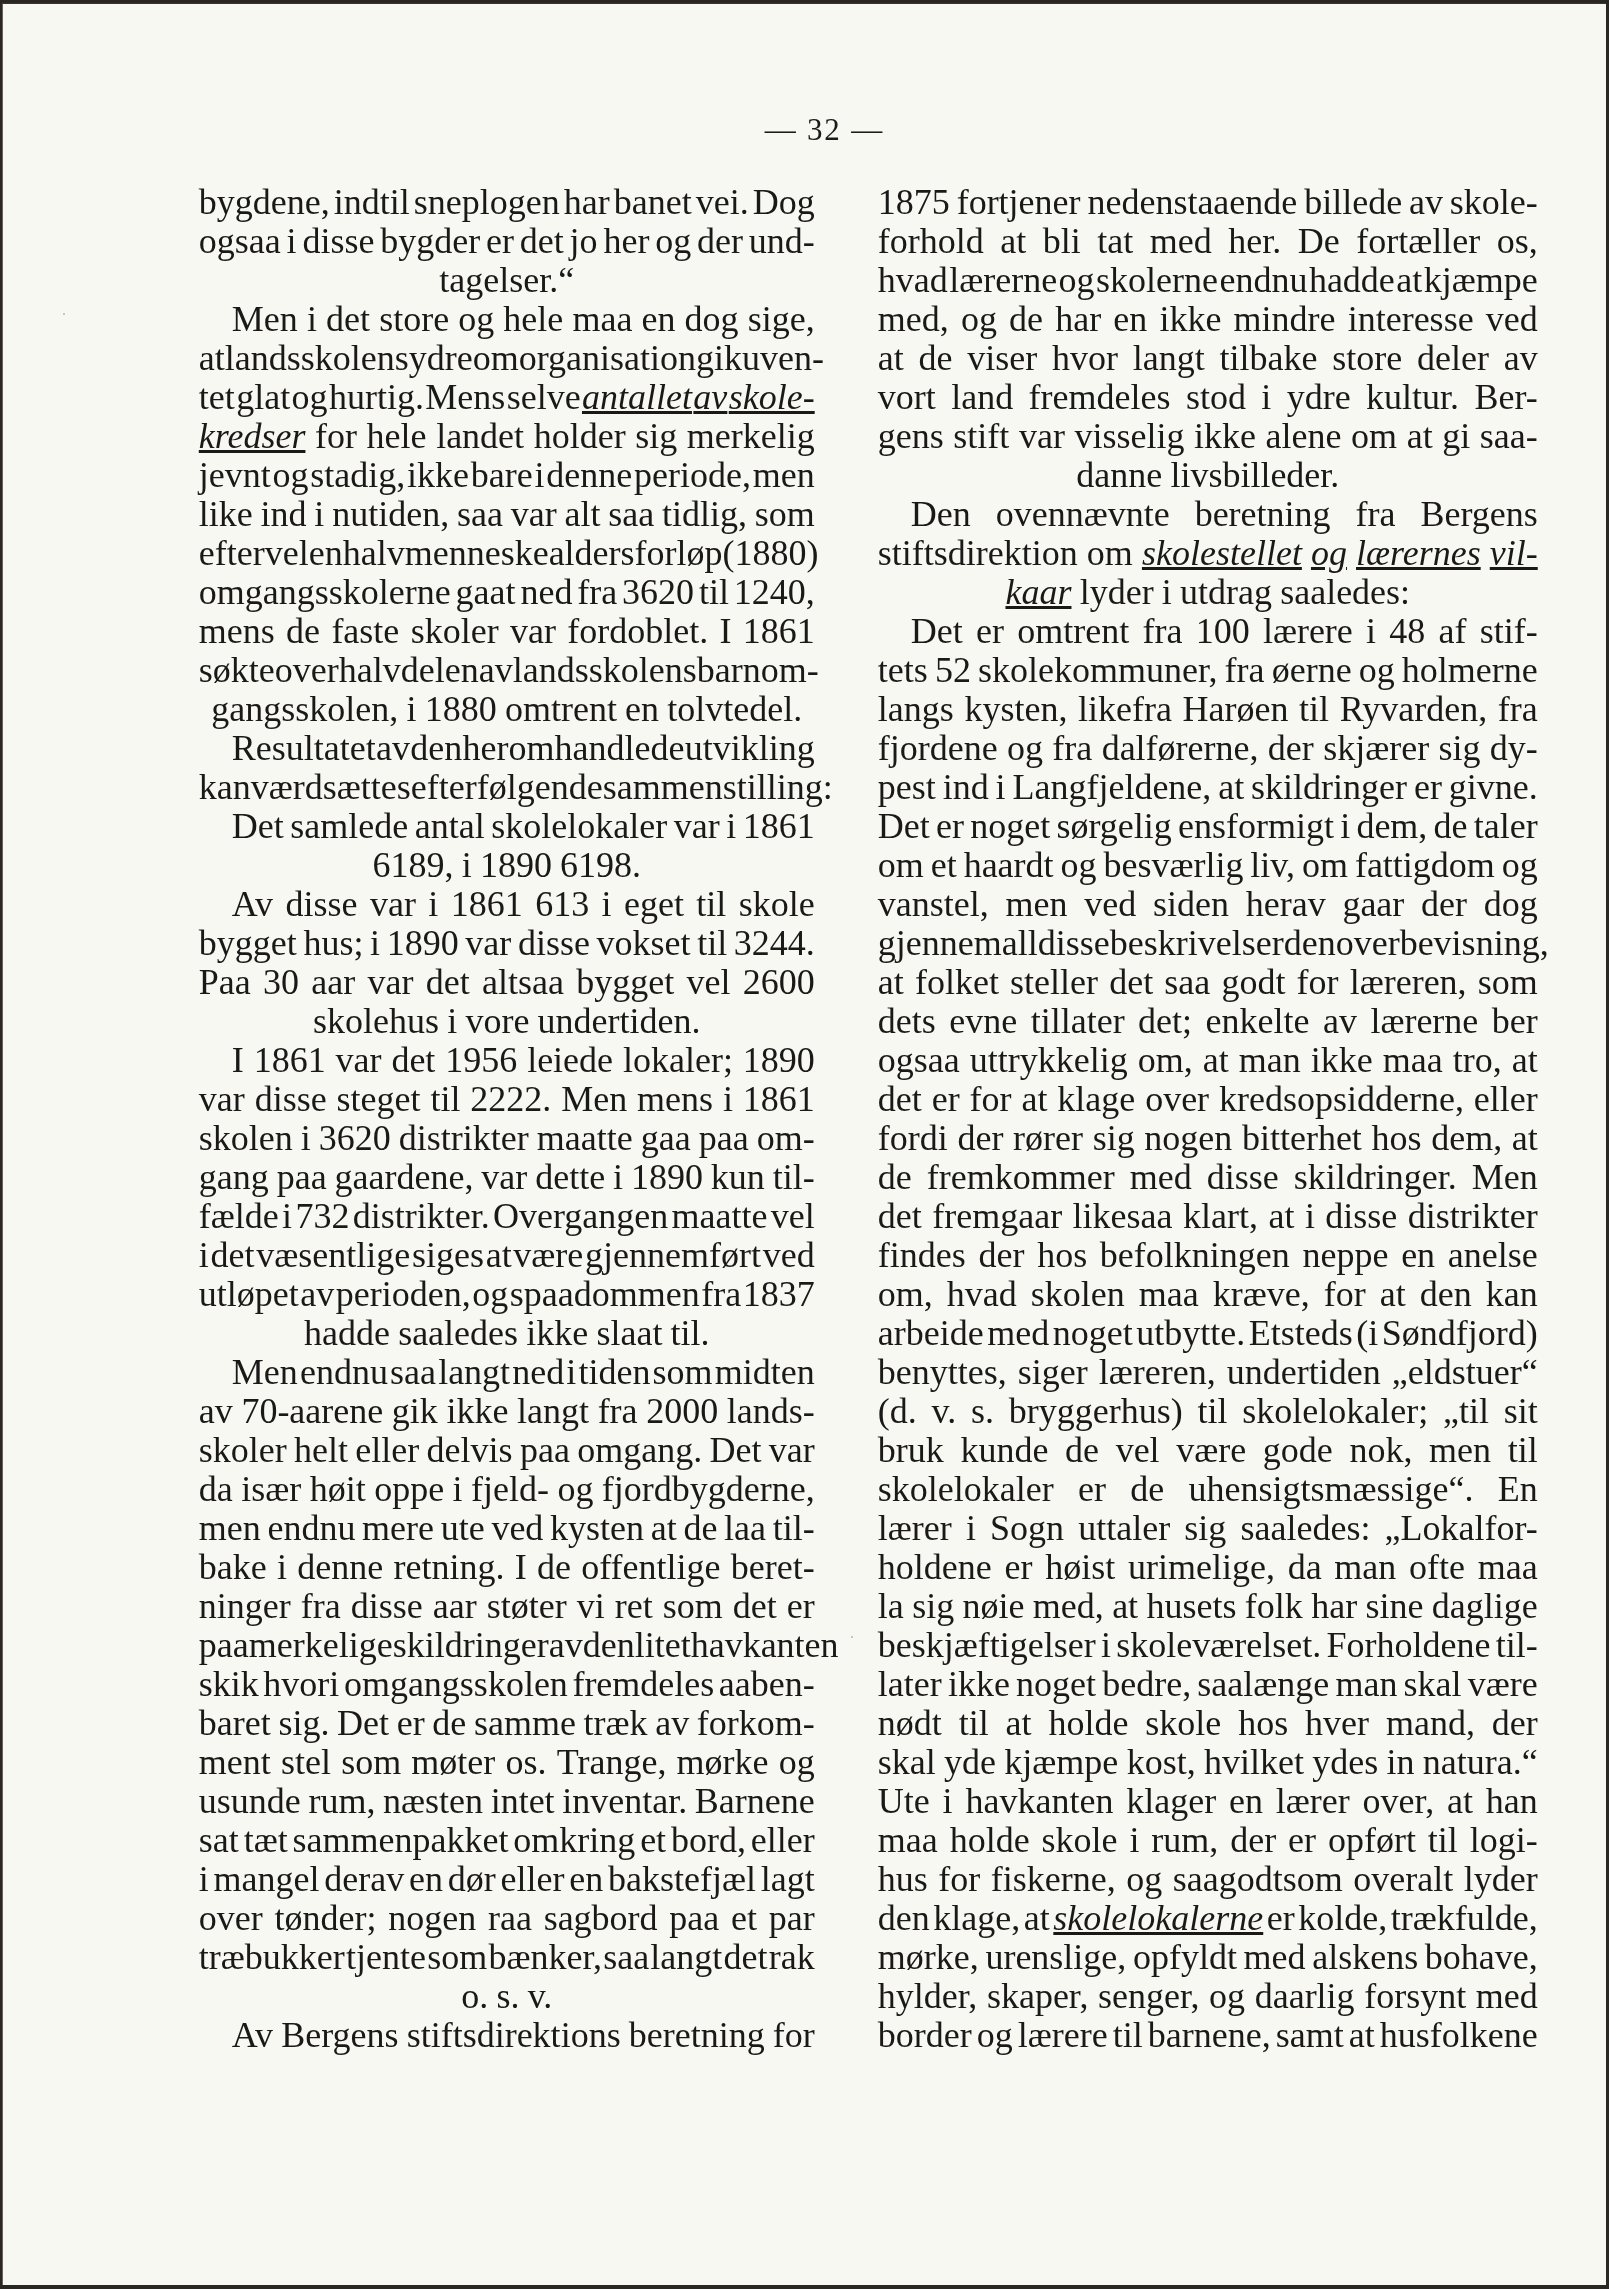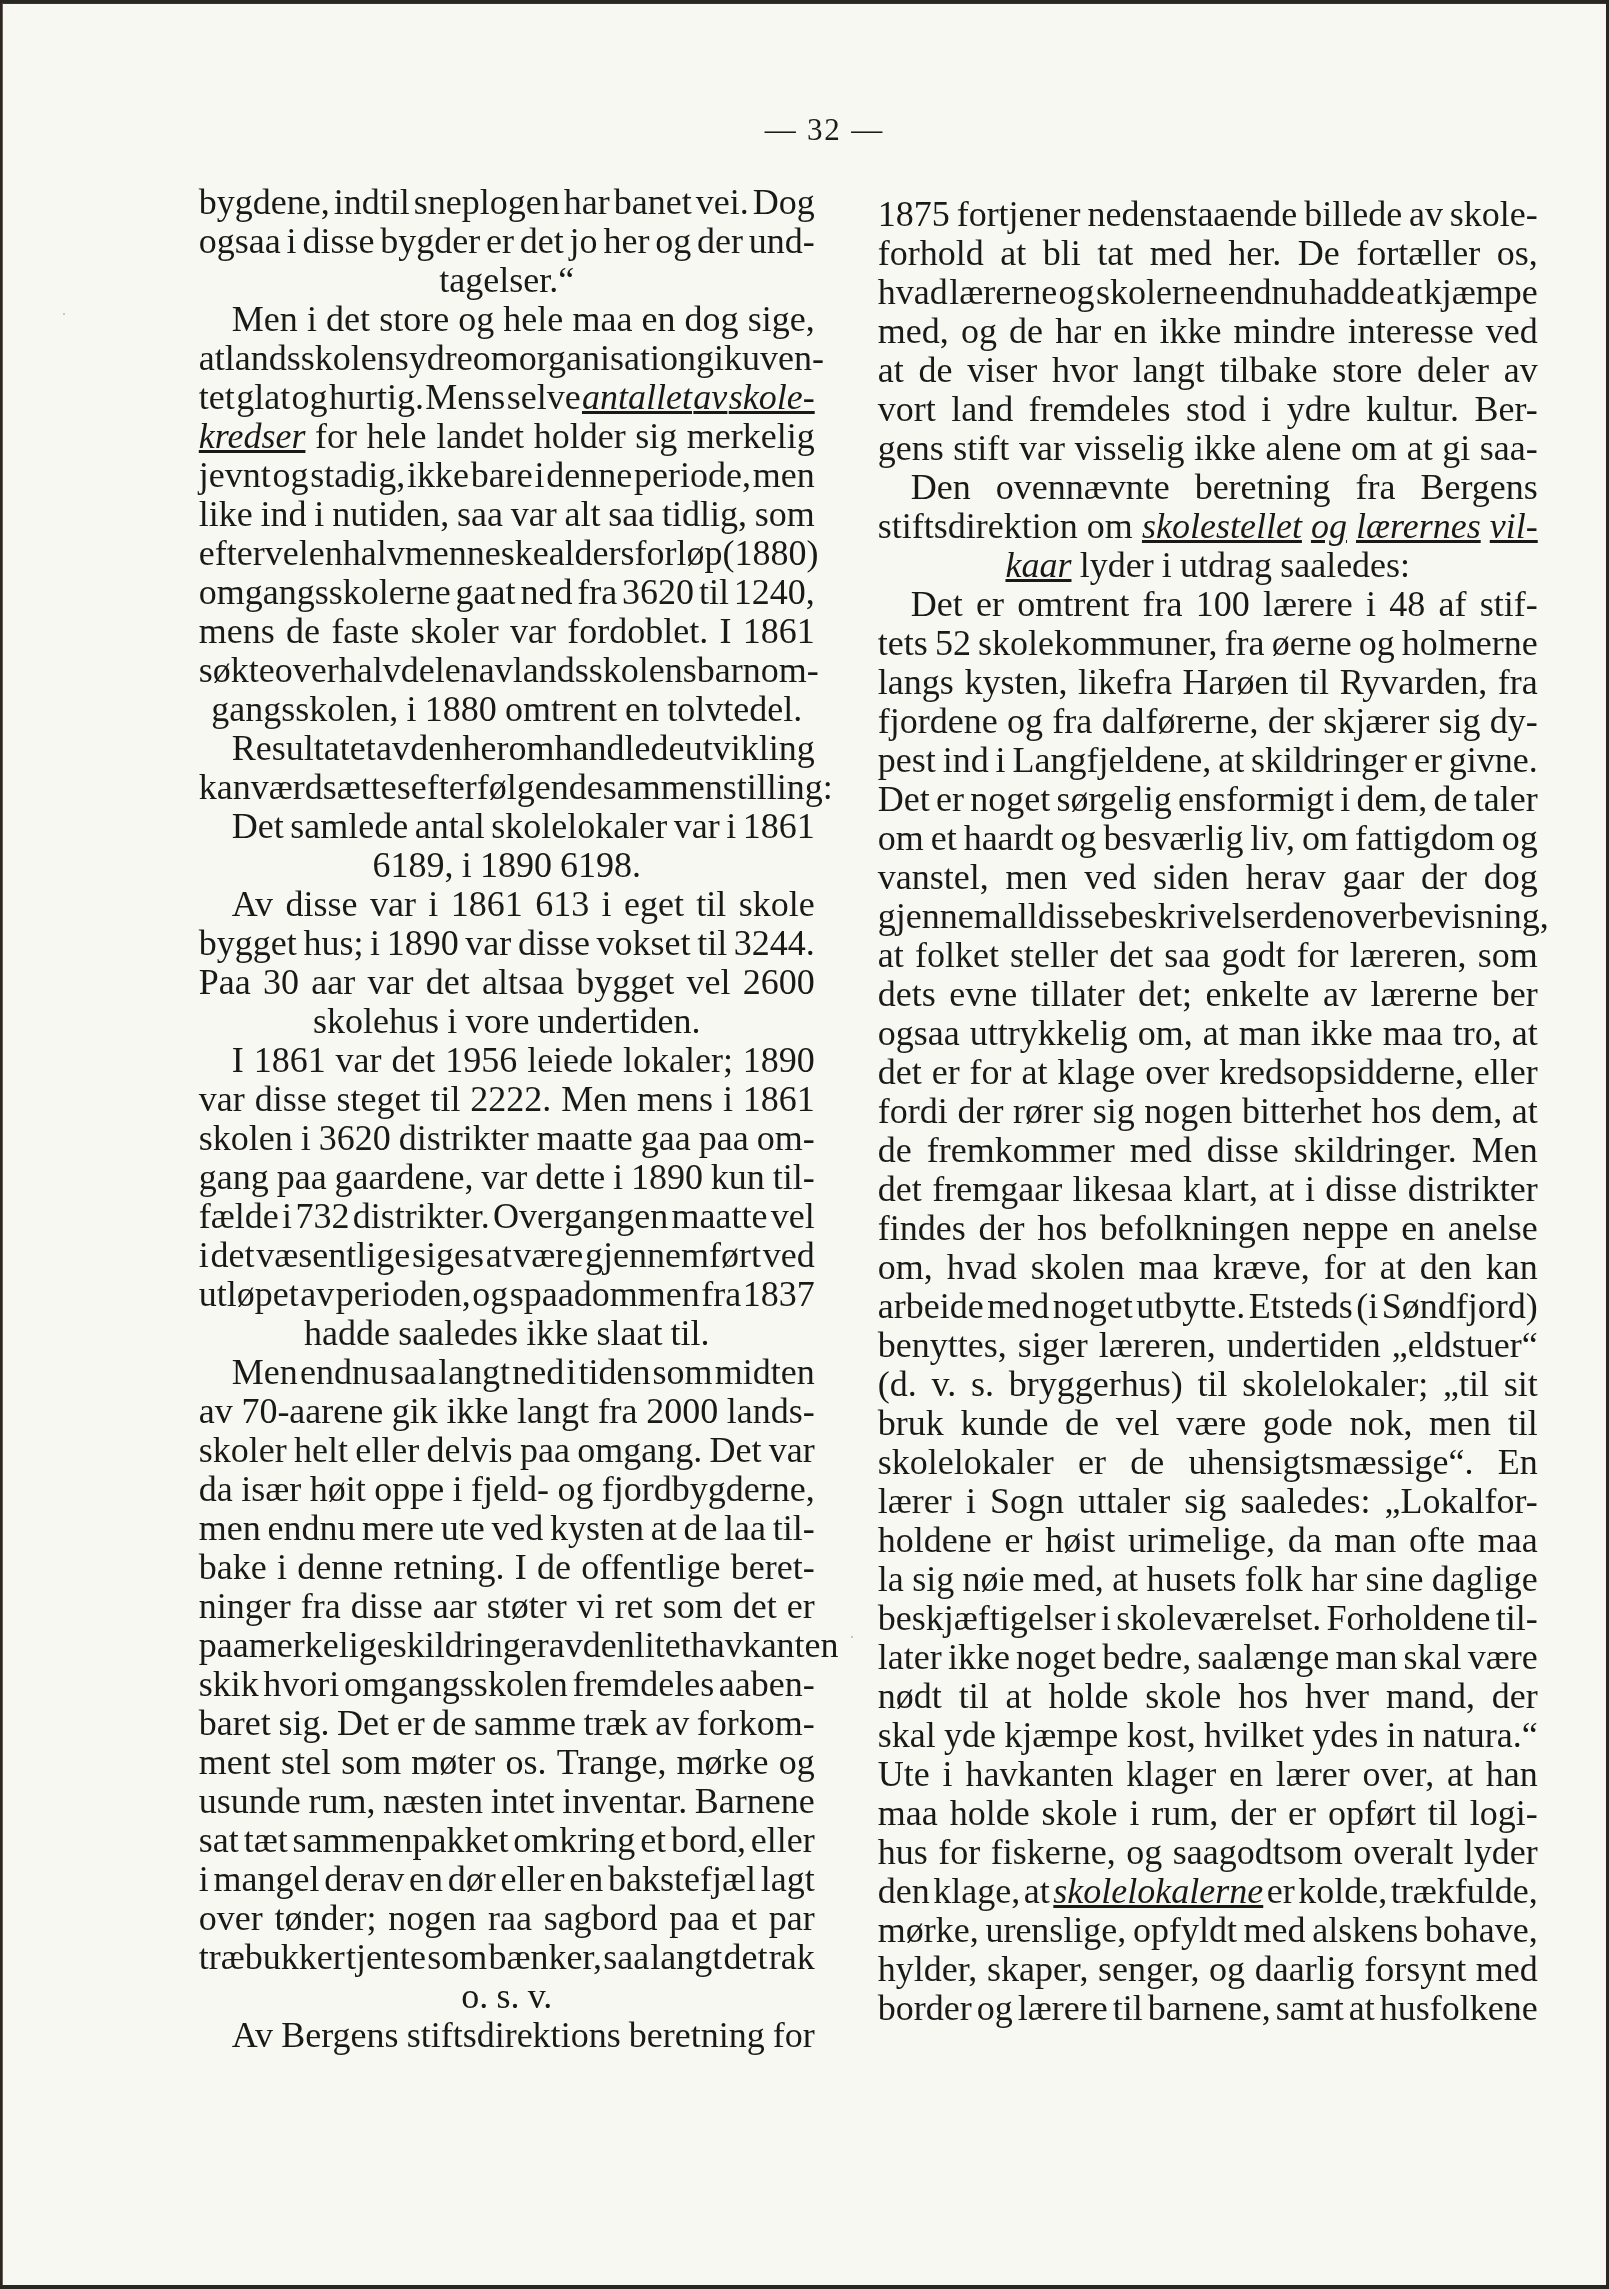--- a/index.html
+++ b/index.html
@@ -47,21 +47,20 @@
     text-align: justify;
     hyphens: manual;
   }
   .col-left {
     left: 196px;
     width: 616px;
   }
   .col-right {
     left: 875px;
     width: 660px;
-    margin-top: 12px;
   }
   
   .jline {
     display: flex;
     justify-content: space-between;
     white-space: nowrap;
     height: 39px;
     align-items: baseline;
   }
   .jline.last {
@@ -606,20 +605,24 @@
         <span class="w">stift</span>
         <span class="w">var</span>
         <span class="w">visselig</span>
         <span class="w">ikke</span>
         <span class="w">alene</span>
         <span class="w">om</span>
         <span class="w">at</span>
         <span class="w">gi</span>
         <span class="w">saa-</span>
       </div>
+      <div class="jline last">
+        <span class="w">danne</span>
+        <span class="w">livsbilleder.</span>
+      </div>
       <div class="jline indent">
         <span class="w">Den</span>
         <span class="w">ovennævnte</span>
         <span class="w">beretning</span>
         <span class="w">fra</span>
         <span class="w">Bergens</span>
       </div>
       <div class="jline">
         <span class="w">stiftsdirektion</span>
         <span class="w">om</span>

